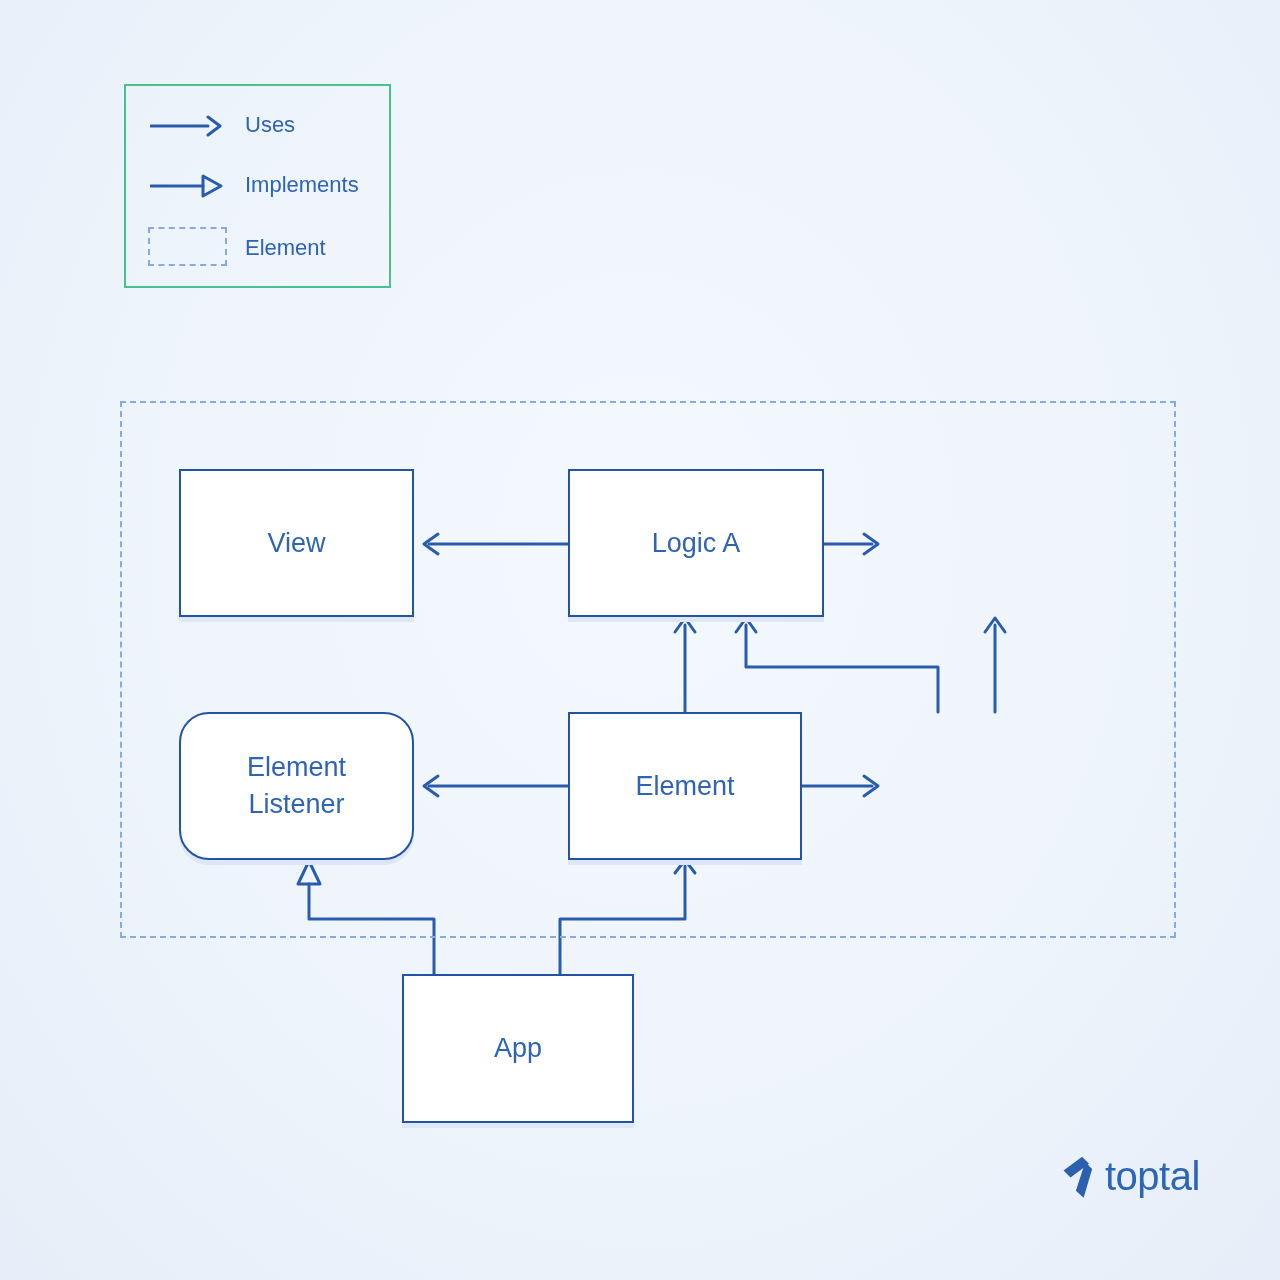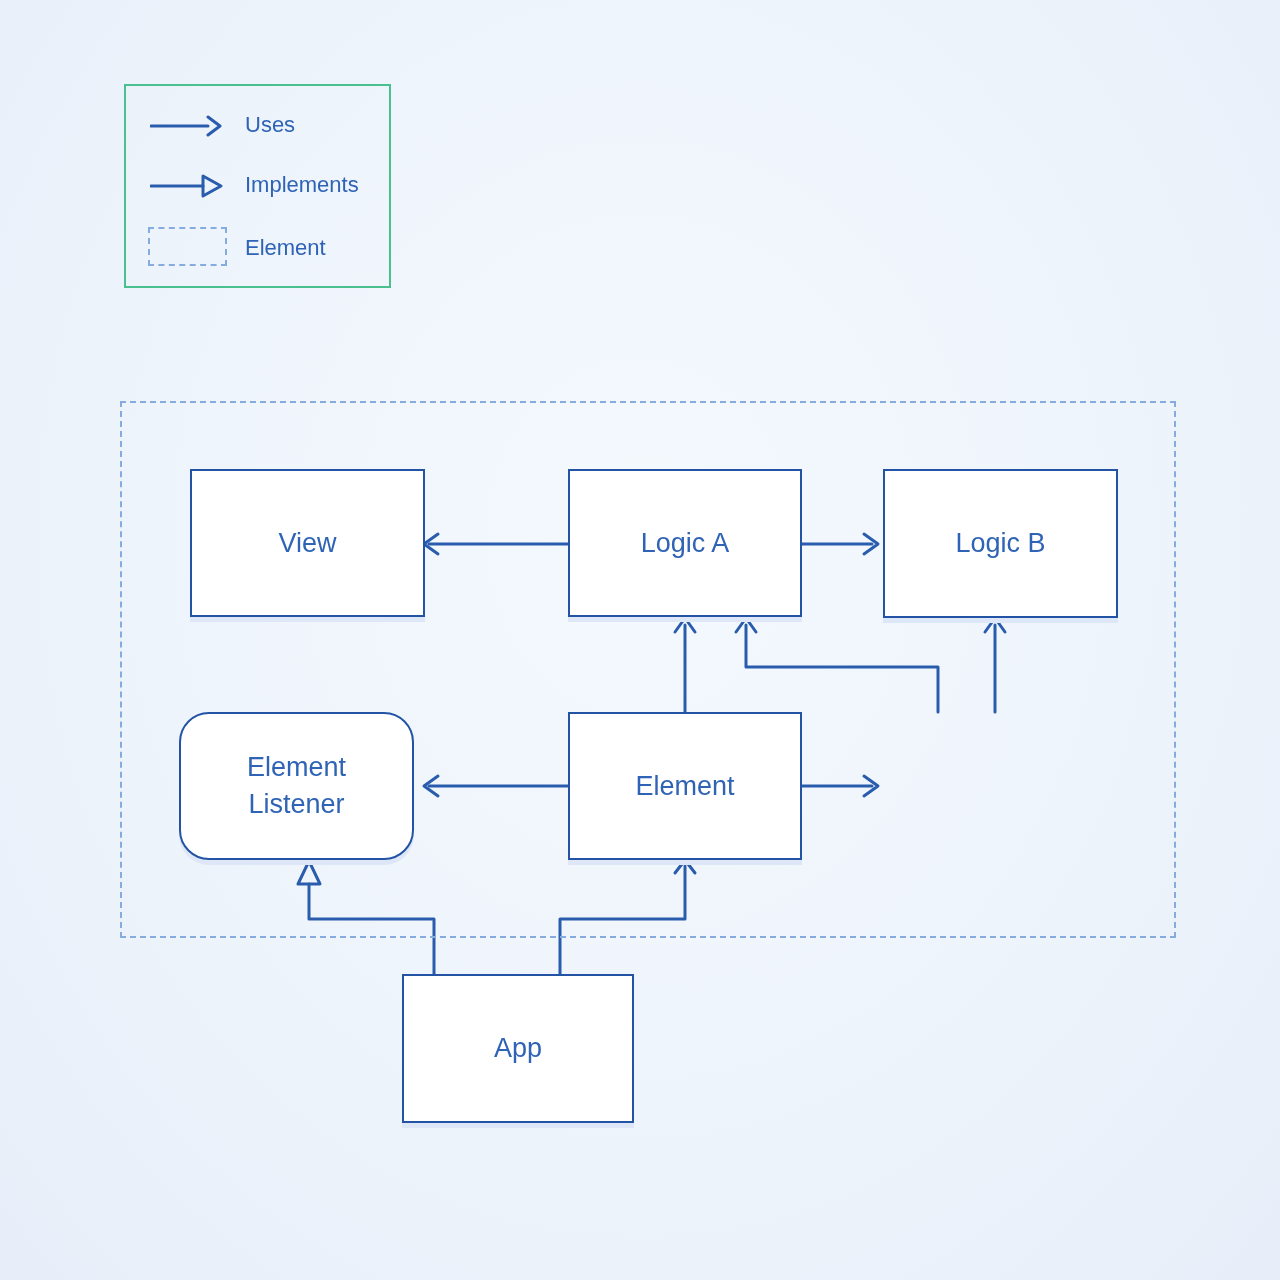--- a/index.html
+++ b/index.html
@@ -34,22 +34,22 @@
   
   .node{
     position:absolute;width:235px;height:148px;
     background:#ffffff;border:2.5px solid #2253a4;box-sizing:border-box;
     box-shadow:0 5px 0 #dde7f7;
     display:flex;align-items:center;justify-content:center;text-align:center;
   }
   .node-label{
     font-size:27px;color:#2e63b5;line-height:37px;max-width:180px;
   }
-  .node-view{left:190px;top:469px;}
-  .node-logic-a{left:568px;top:469px;width:234px;}
+  .node-view{left:179px;top:469px;}
+  .node-logic-a{left:568px;top:469px;width:256px;}
   .node-logic-b{left:883px;top:469px;height:149px;}
   .node-element-listener{left:179px;top:712px;border-radius:30px;}
   .node-element{left:568px;top:712px;width:234px;}
   .node-logic-c{left:883px;top:712px;height:147px;}
   .node-app{left:382px;top:974px;width:232px;height:149px;margin-left:20px;}
   
   .edges{position:absolute;left:0;top:0;width:1280px;height:1280px;pointer-events:none;}
   .edges path,.edges polyline{stroke:#2a5cad;stroke-width:3;fill:none;
     stroke-linecap:round;stroke-linejoin:round;}
   .edges polygon{stroke:#2a5cad;stroke-width:3;fill:none;stroke-linejoin:round;}
@@ -123,27 +123,31 @@
   </div>
 
   <div class="group-box"></div>
 
   <div class="node node-view">
     <span class="node-label">View</span>
   </div>
   <div class="node node-logic-a">
     <span class="node-label">Logic A</span>
   </div>
-  <div class="node node-logic-b">
-    <span class="node-label">Logic B</span>
-  </div>
   <div class="node node-element-listener">
     <span class="node-label">Element Listener</span>
   </div>
   <div class="node node-element">
     <span class="node-label">Element</span>
   </div>
   <div class="node node-app">
     <span class="node-label">App</span>
   </div>
 
+  <div class="logo">
+    <svg width="34" height="48" viewBox="0 0 44 62">
+      <path d="M2 24 L26 6 L35 15 L11 33 Z" fill="#2b5fb0"></path>
+      <path d="M30 13 L39 22 L28 59 L18 50 Z" fill="#2b5fb0"></path>
+    </svg>
+    <span class="logo-text">toptal</span>
+  </div>
 
 </div>
 
 </body></html>

